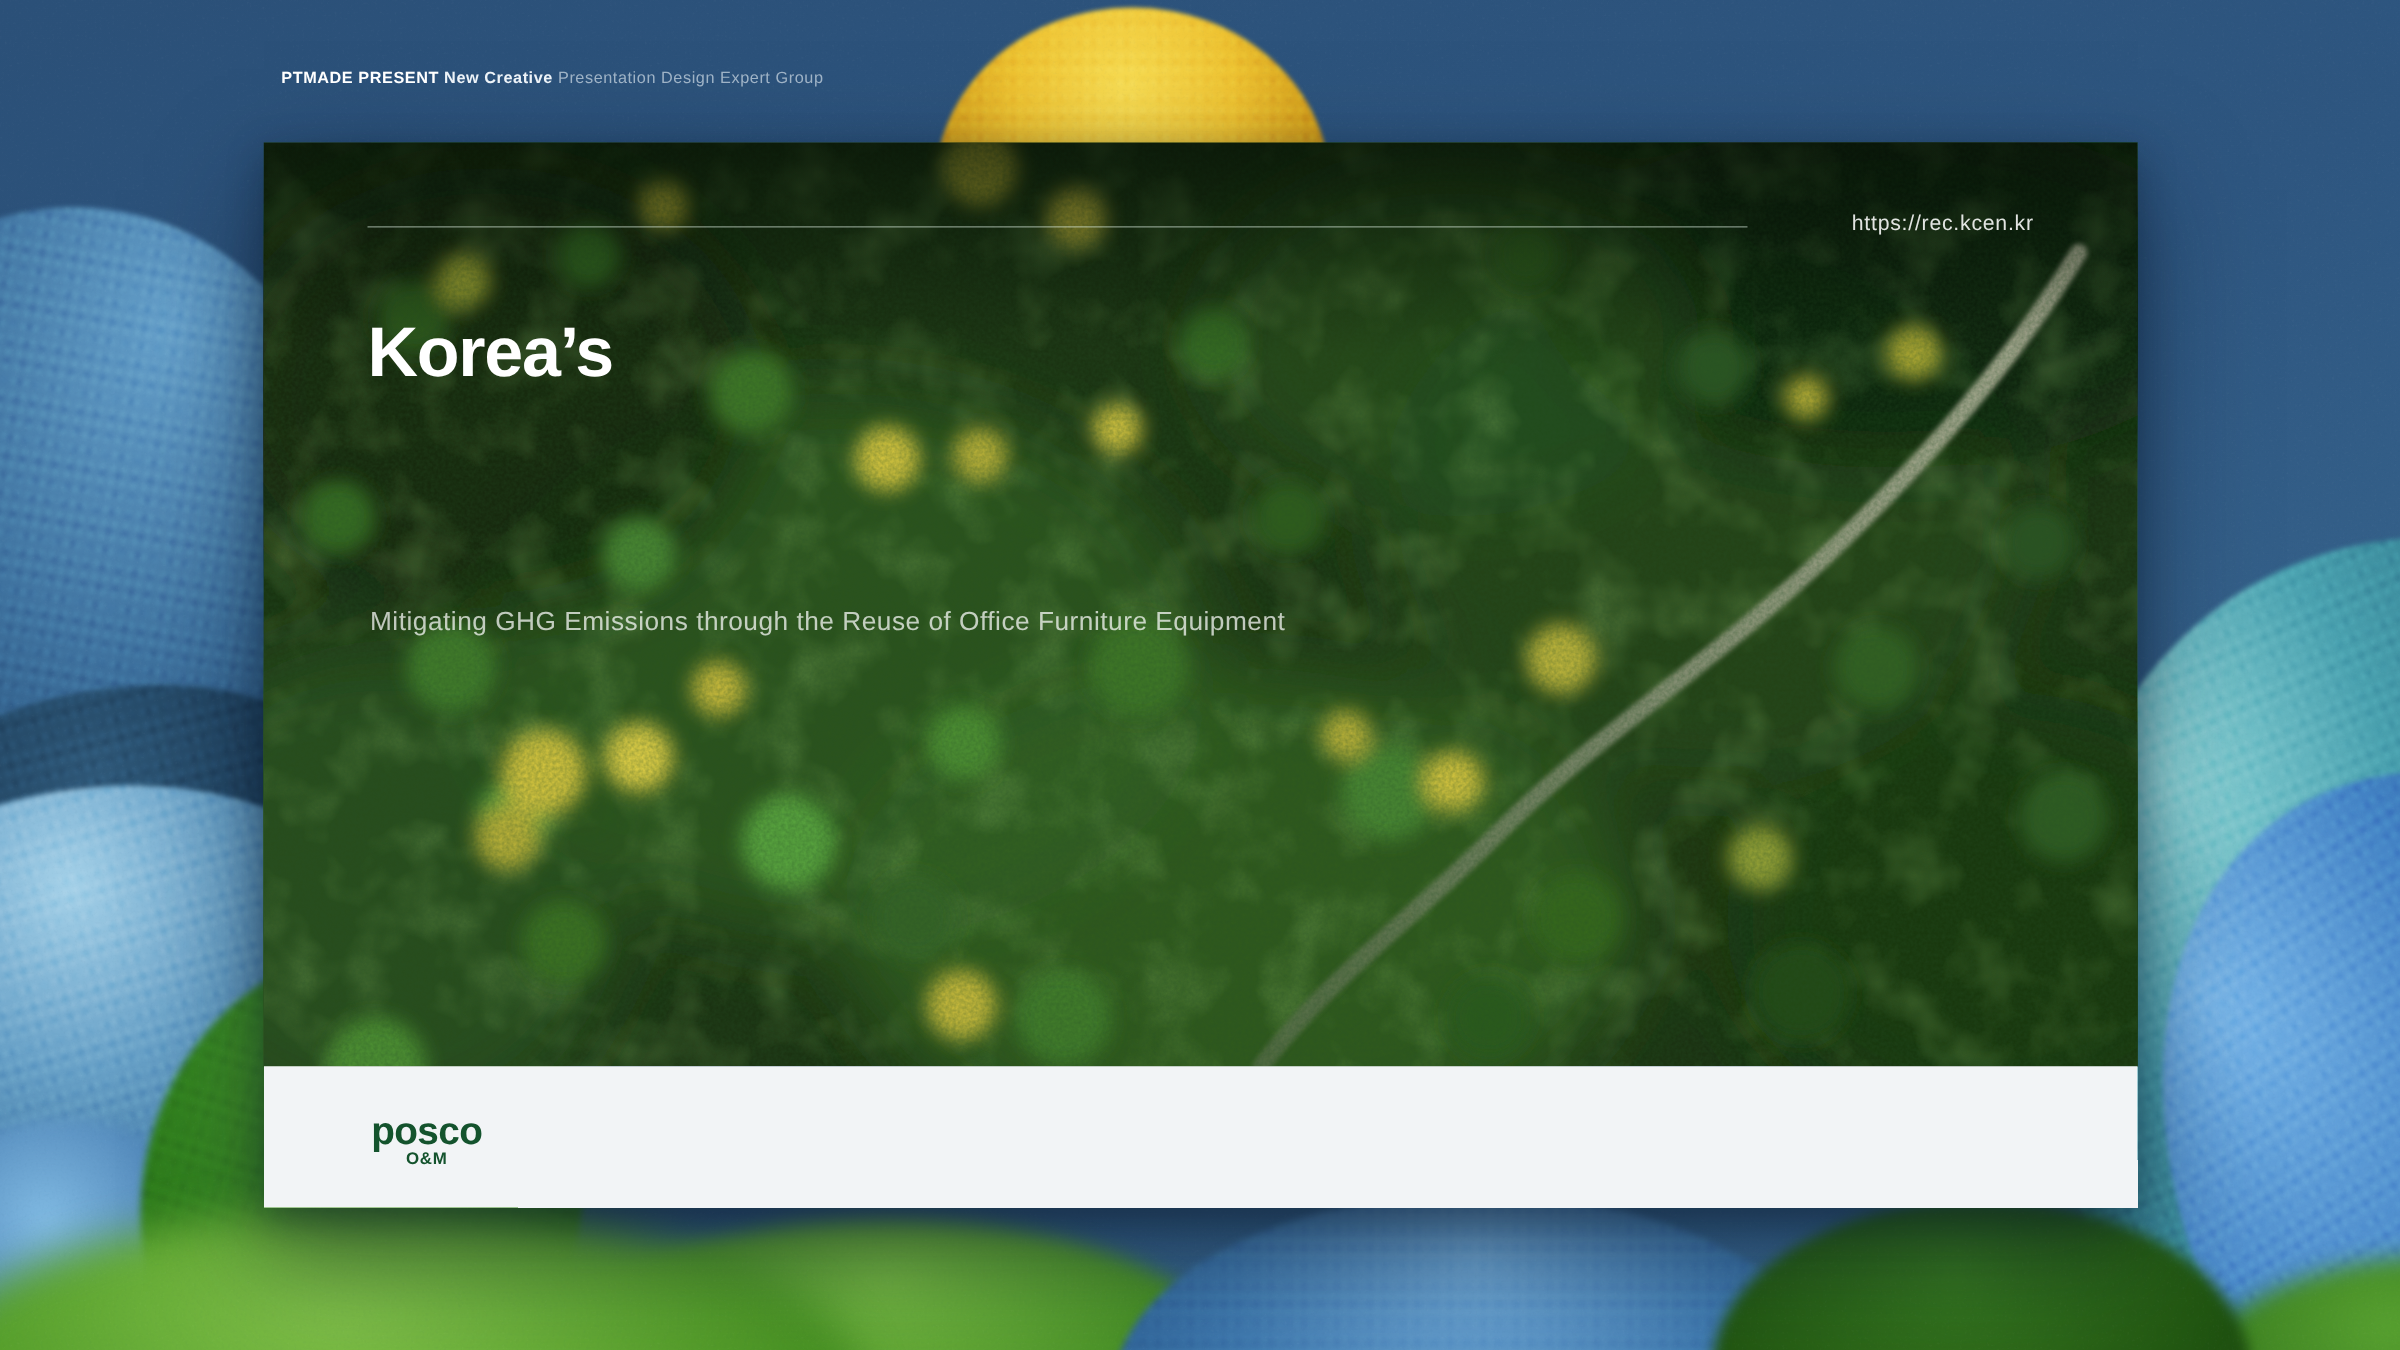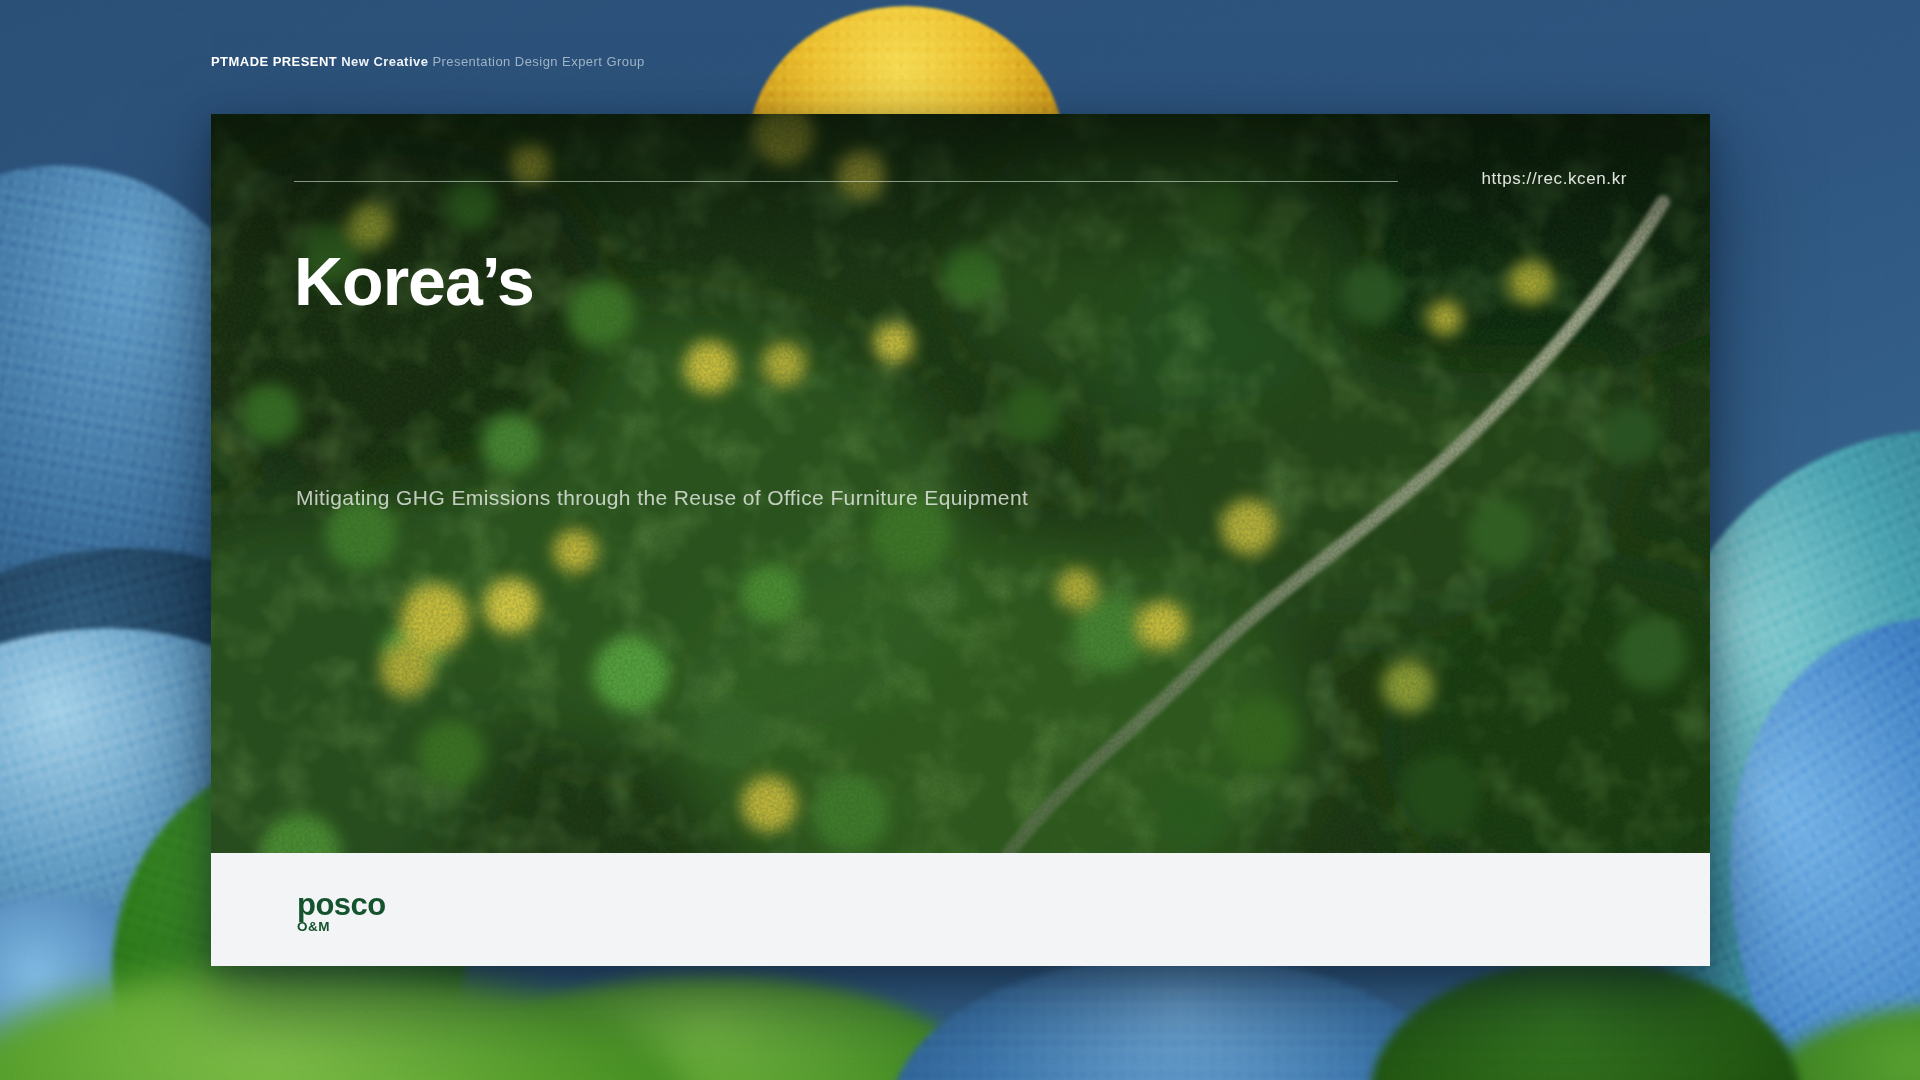--- a/index.html
+++ b/index.html
@@ -42,43 +42,43 @@
   .right-blue-corner{left:1765px;top:590px;width:540px;height:760px;transform:rotate(-32deg);
     background:radial-gradient(ellipse at 25% 12%,#79b7ea 0%,#4281c4 34%,#225389 70%,#16395f 100%);
     filter:blur(2px);}
   .right-green-fringe{left:1745px;top:1005px;width:420px;height:230px;
     background:radial-gradient(ellipse at 40% 25%,#57a02f 0%,#2d6c17 60%,#1a4b0c 100%);filter:blur(9px);}
   .front-grass-blur{left:-70px;top:965px;width:760px;height:290px;
     background:radial-gradient(ellipse at 45% 30%,#82c24a 0%,#539c29 52%,#2f7a16 100%);filter:blur(16px);}
   .bg-grain{position:absolute;inset:0;pointer-events:none;}
 
   
-  .credit{position:absolute;left:211px;top:54px;z-index:6;font-size:13px;letter-spacing:.45px;
+  .credit{position:absolute;left:225px;top:54px;z-index:6;font-size:13px;letter-spacing:.45px;
           color:#ffffff;white-space:nowrap;}
   .credit .brand{font-weight:700;color:#ffffff;}
   .credit .highlight{font-weight:700;color:#edf3f8;}
   .credit .group{font-weight:400;color:#9fb3c6;}
 
   
   .slide{position:absolute;left:211px;top:114px;width:1499px;height:852px;z-index:5;
          box-shadow:0 38px 80px rgba(7,20,38,.5),0 10px 28px rgba(7,20,38,.35);}
   .photo{position:absolute;left:0;top:0;width:1499px;height:739px;overflow:hidden;background:#1c3413;}
   .photo svg{display:block;}
   .divider{position:absolute;left:83px;top:67px;width:1104px;height:1px;
            background:rgba(228,244,234,.55);}
   .slide-url{position:absolute;right:83px;top:55px;font-size:17px;font-weight:400;
              color:rgba(255,255,255,.88);letter-spacing:.6px;text-decoration:none;cursor:pointer;}
   .title{position:absolute;left:83px;top:136px;color:#ffffff;font-weight:700;
-         font-size:68px;line-height:63px;letter-spacing:-1px;}
+         font-size:56px;line-height:63px;letter-spacing:-1px;}
   .subtitle{position:absolute;left:85px;top:356px;font-size:21px;font-weight:400;
             color:rgba(255,255,255,.72);letter-spacing:.4px;margin-top:16px;}
   .footer{position:absolute;left:0;top:739px;width:1499px;height:113px;background:#f2f4f6;}
   .logo{position:absolute;left:86px;top:36px;color:#14532d;}
   .logo .wordmark{font-size:31px;font-weight:700;letter-spacing:-.5px;line-height:1;display:block;}
-  .logo .unit{display:block;text-align:left;font-size:13.5px;font-weight:700;
+  .logo .unit{display:block;text-align:center;font-size:13.5px;font-weight:700;
               letter-spacing:.5px;margin-top:-1px;}
 </style>
 </head>
 <body>
 
 <div class="stage">
 
   <div class="backdrop">
     <div class="hill fuzz yellow-mound"></div>
     <div class="hill fuzz left-hill-upper"></div>

